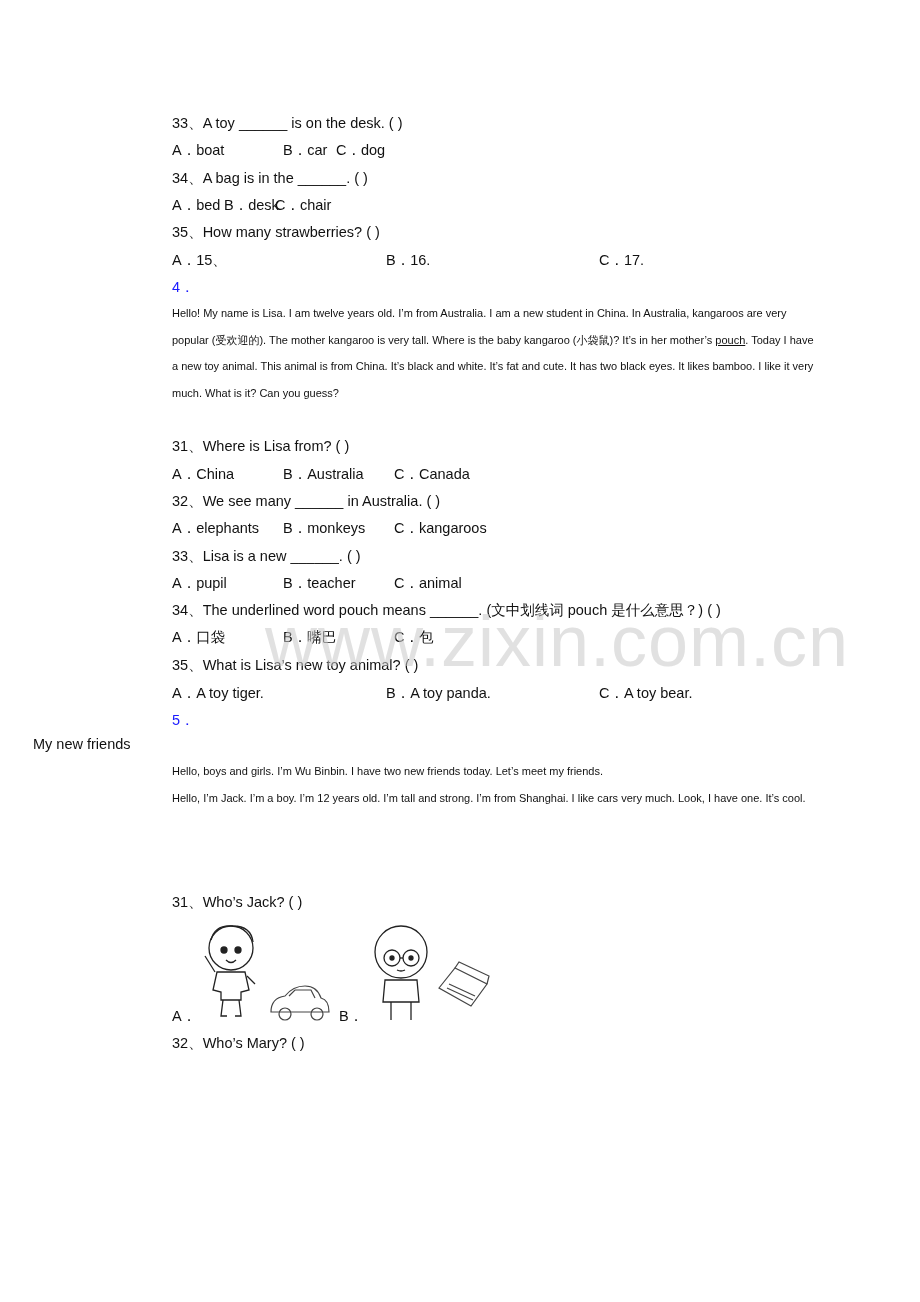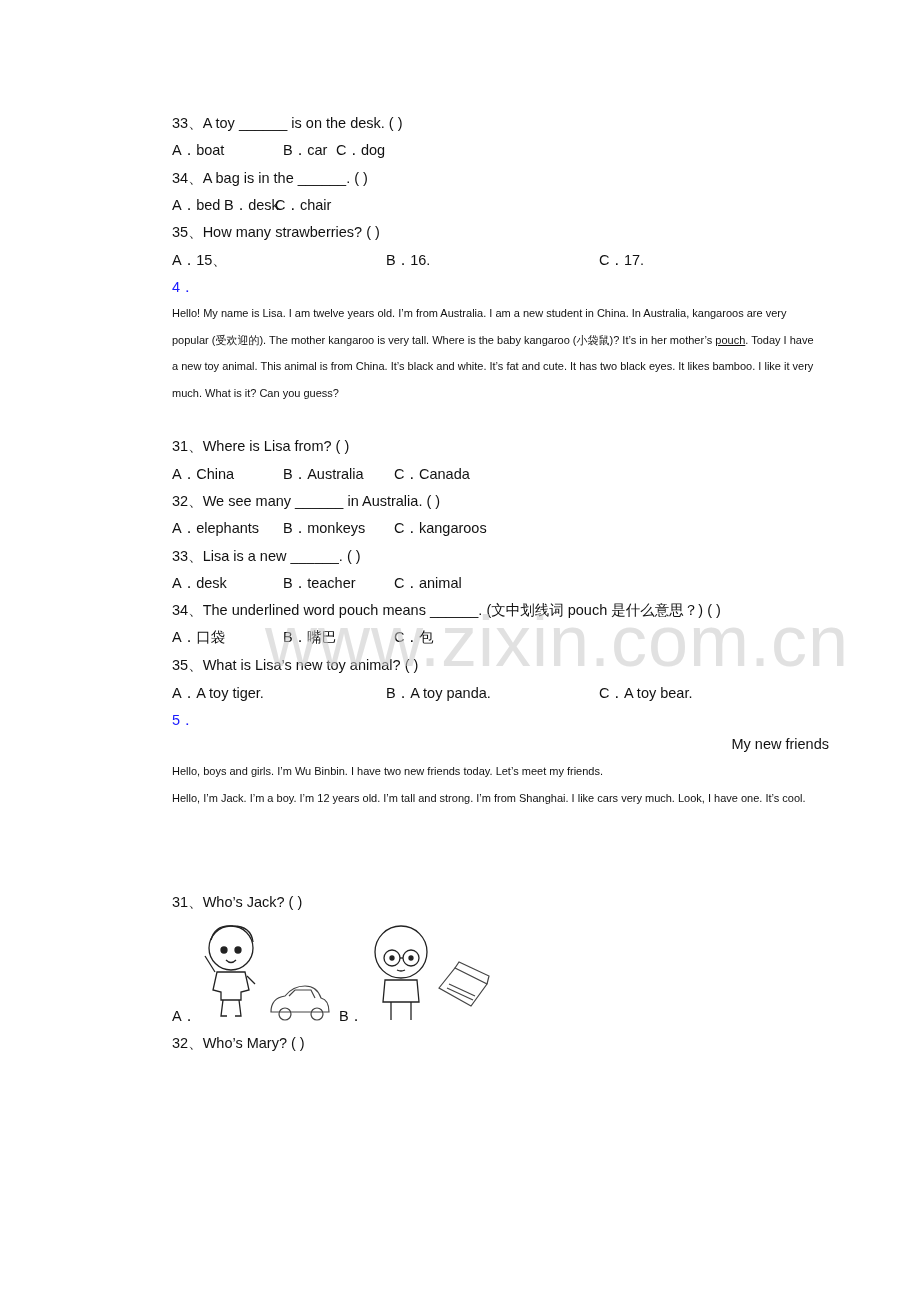--- a/index.html
+++ b/index.html
@@ -4,21 +4,21 @@
 <style>
   html, body { margin: 0; padding: 0; background: #ffffff; }
   body { width: 920px; height: 1302px; position: relative; overflow: hidden;
          font-family: "Liberation Sans", "DejaVu Sans", sans-serif; color: #111; }
   .page { position: absolute; left: 0; top: 0; width: 920px; height: 1302px; margin-left: 33px; }
   .line { position: absolute; left: 139px; font-size: 14.5px; line-height: 20px; white-space: nowrap; }
   .para { position: absolute; left: 139px; width: 642px; font-size: 11px; line-height: 26.5px; }
   .num-blue { color: #1a1aff; }
   .opt { position: absolute; white-space: nowrap; }
   .underline { text-decoration: underline; }
-  .center-title { position: absolute; left: 0; width: 796px; text-align: right; font-size: 14.5px; }
+  .center-title { position: absolute; left: 0; width: 796px; text-align: left; font-size: 14.5px; }
   .watermark { position: absolute; left: 232px; top: 600px; font-size: 72px; color: rgba(200,200,200,0.55);
                letter-spacing: 1px; font-family: "Liberation Sans", sans-serif; pointer-events: none; }
   .pic { position: absolute; }
 </style>
 </head>
 <body>
 
 <div class="page">
 
   <div class="line" style="top:113px">33、A toy ______ is on the desk. (    )</div>
@@ -52,21 +52,21 @@
     <span class="opt" style="left:222px">C．Canada</span>
   </div>
   <div class="line" style="top:491px">32、We see many ______ in Australia. (    )</div>
   <div class="line" style="top:518px">
     <span class="opt" style="left:0">A．elephants</span>
     <span class="opt" style="left:111px">B．monkeys</span>
     <span class="opt" style="left:222px">C．kangaroos</span>
   </div>
   <div class="line" style="top:546px">33、Lisa is a new ______. (    )</div>
   <div class="line" style="top:573px">
-    <span class="opt" style="left:0">A．desk</span>
+    <span class="opt" style="left:0">A．pupil</span>
     <span class="opt" style="left:111px">B．teacher</span>
     <span class="opt" style="left:222px">C．animal</span>
   </div>
   <div class="line" style="top:600px">34、The underlined word pouch means ______. (文中划线词 pouch 是什么意思？) (    )</div>
   <div class="line" style="top:627px">
     <span class="opt" style="left:0">A．口袋</span>
     <span class="opt" style="left:111px">B．嘴巴</span>
     <span class="opt" style="left:222px">C．包</span>
   </div>
   <div class="line" style="top:655px">35、What is Lisa’s new toy animal? (    )</div>

